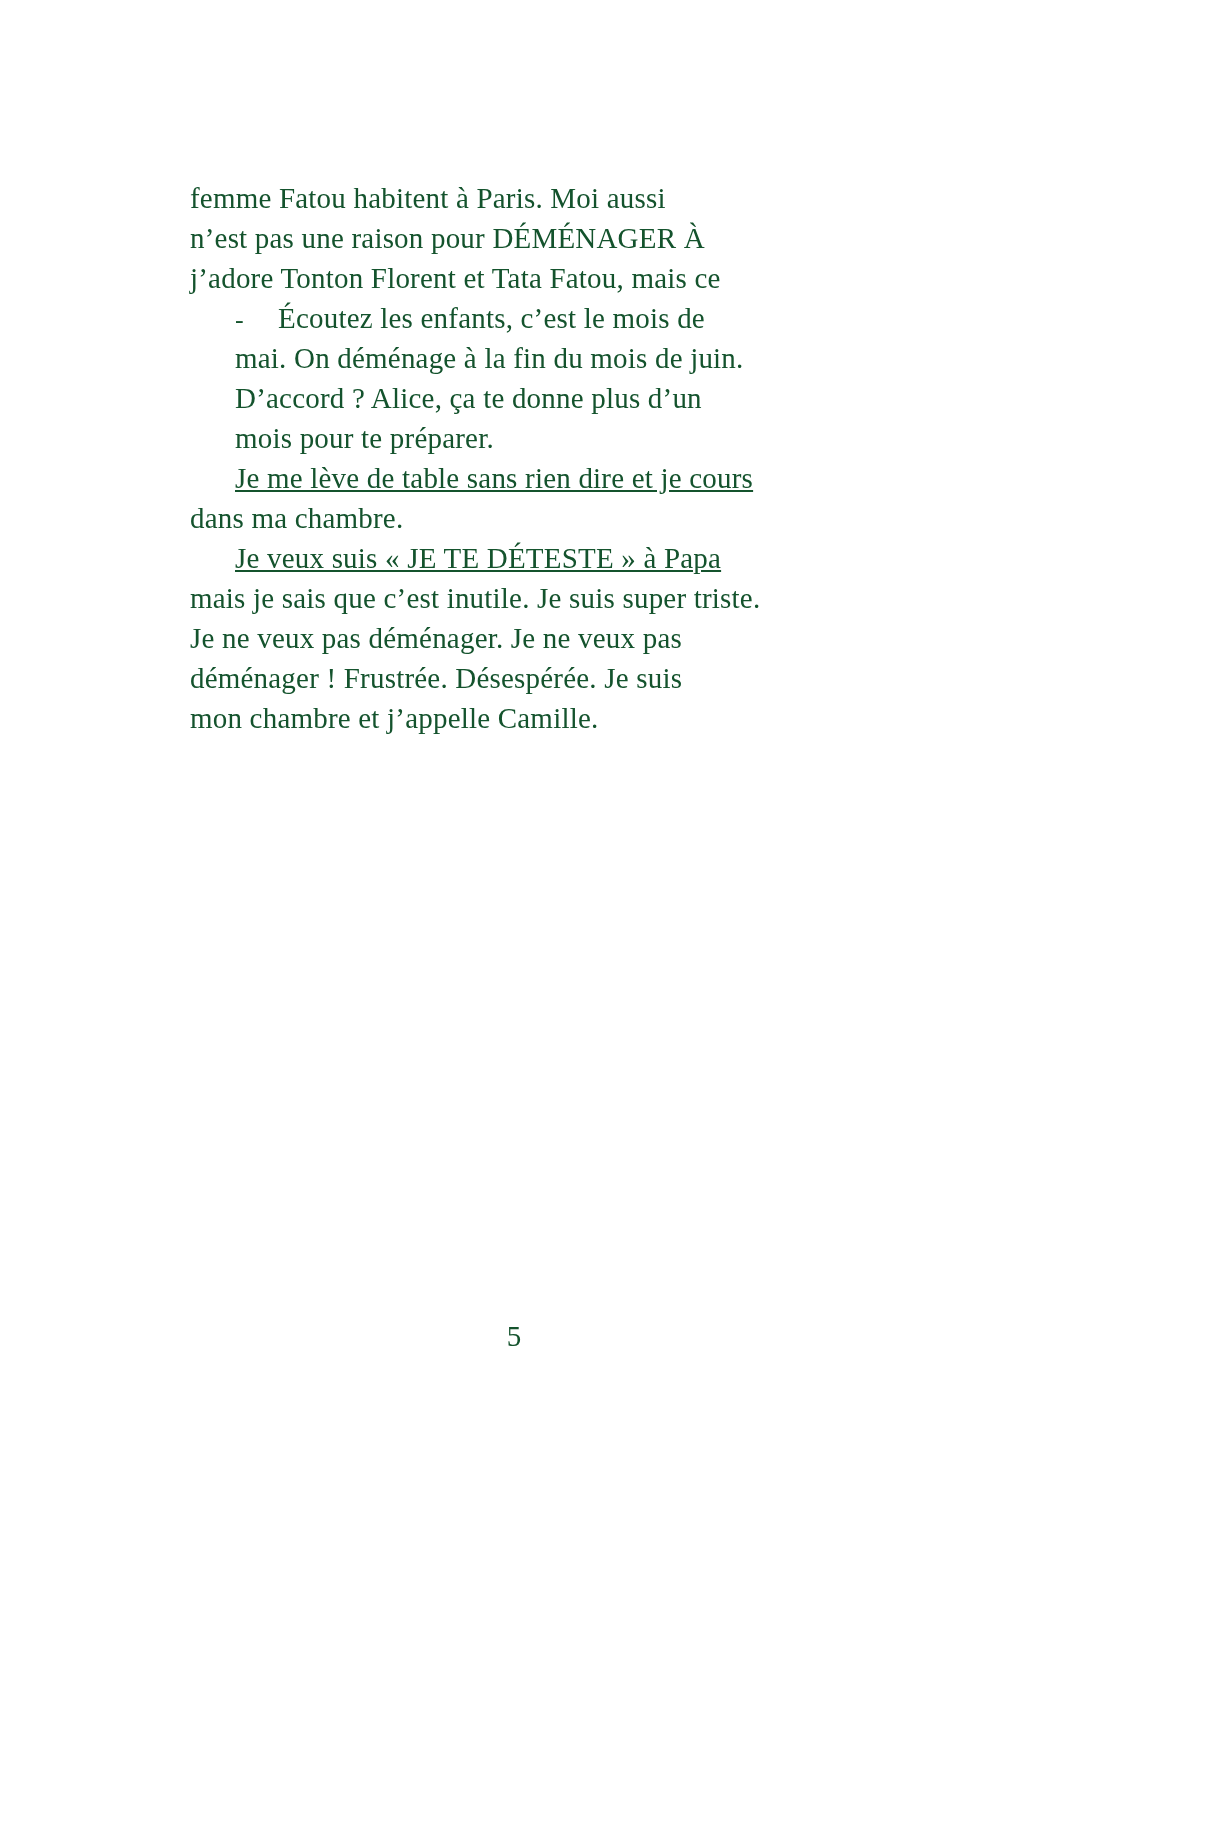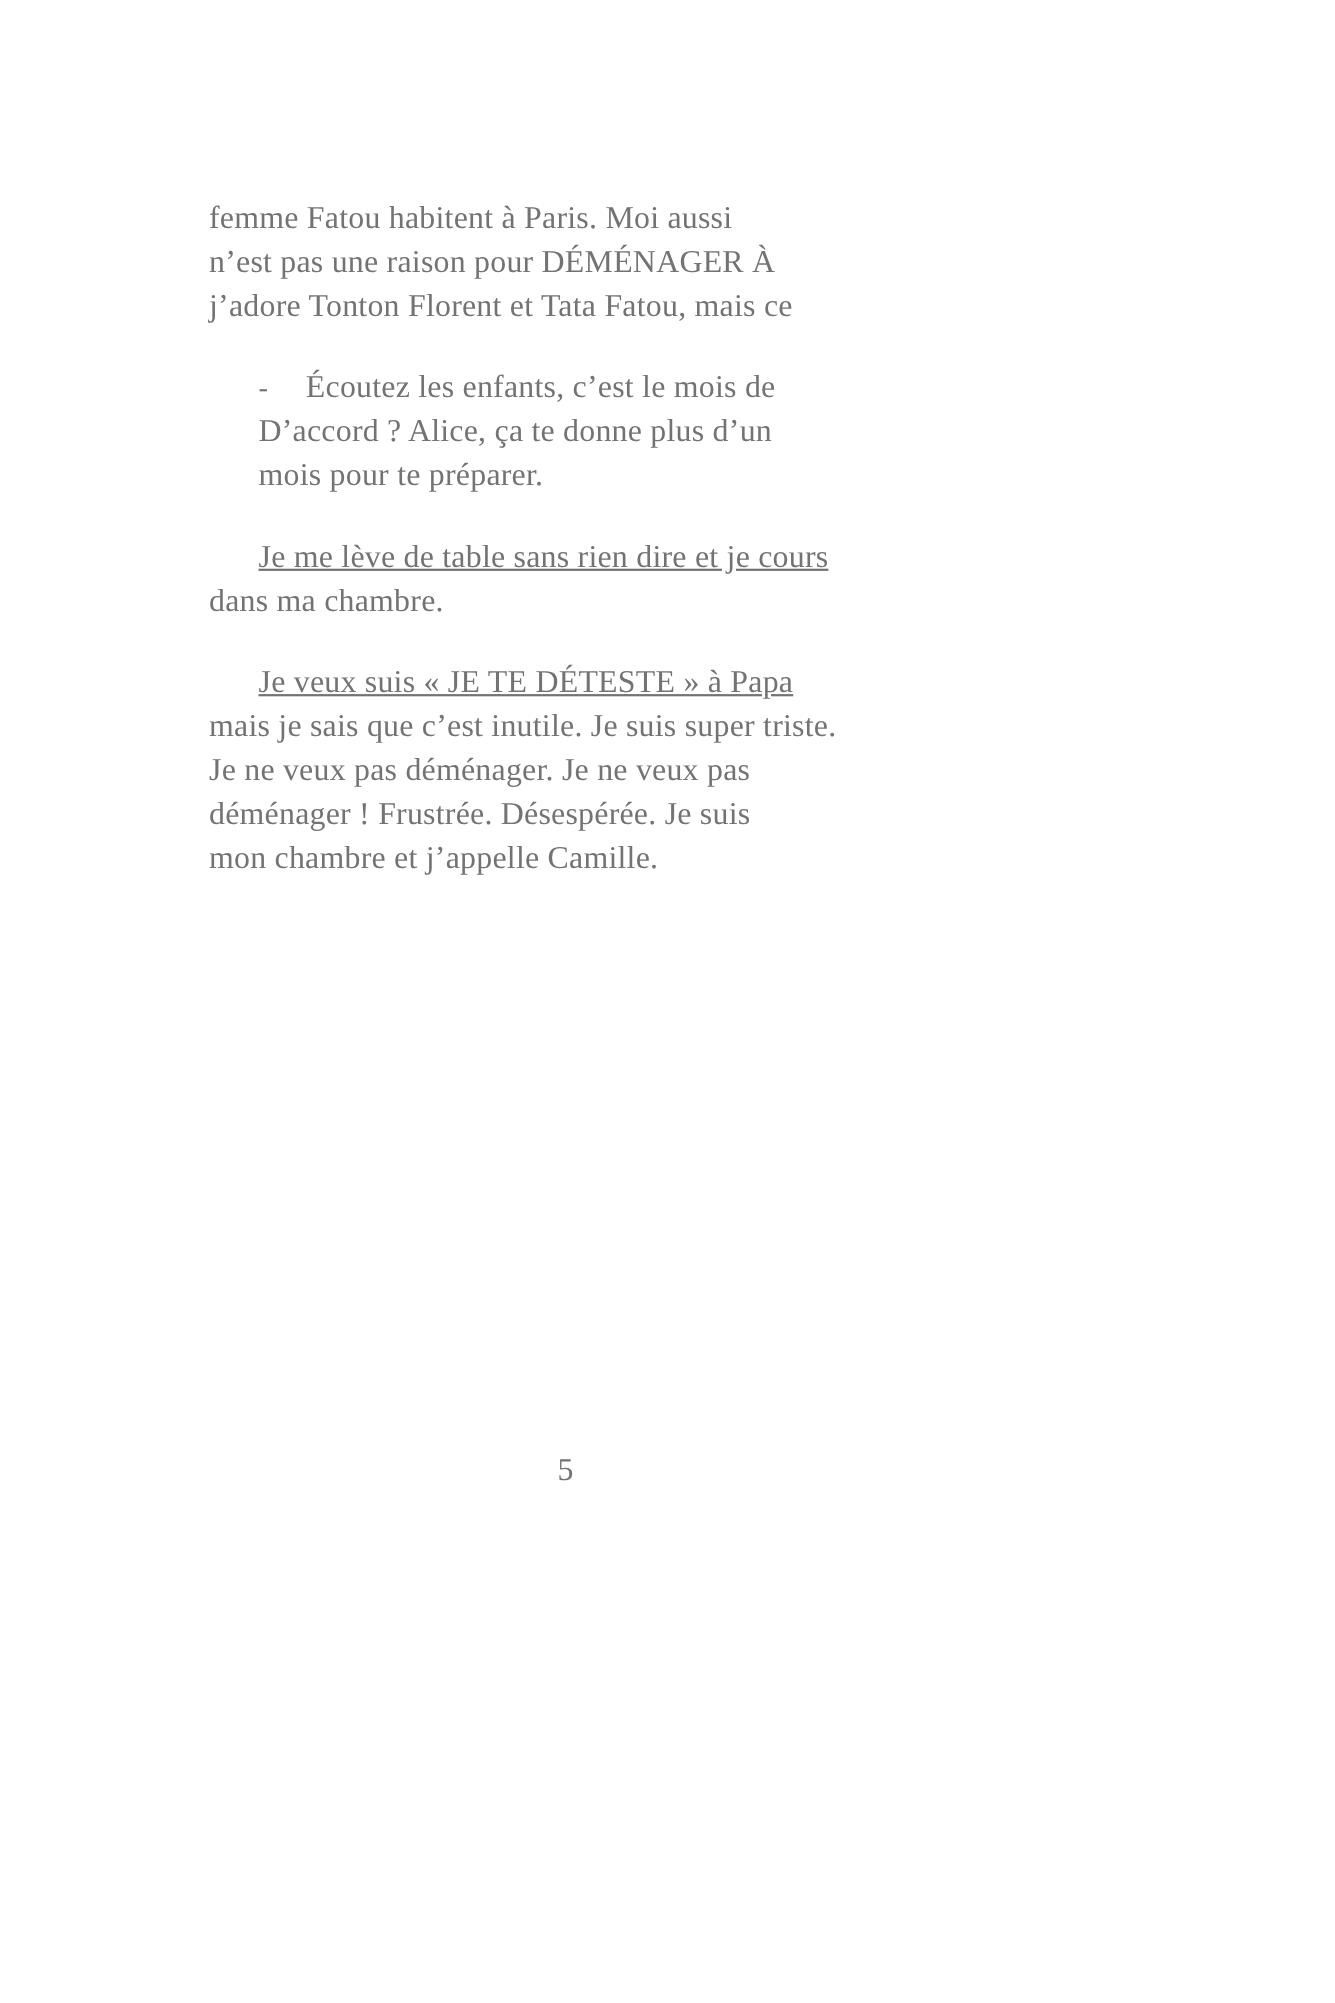--- a/index.html
+++ b/index.html
@@ -7,37 +7,37 @@
   html, body {
     background: #ffffff;
   }
 
   .page {
     position: relative;
     width: 1214px;
     height: 1821px;
     background: #ffffff;
     font-family: "Liberation Serif", "DejaVu Serif", serif;
-    color: #737373;
+    color: #14532d;
     overflow: hidden;
   }
 
   .text-block {
     position: absolute;
     left: 190px;
     top: 178px;
     width: 648px;
     font-size: 29px;
     line-height: 40px;
     letter-spacing: 0.2px;
   }
 
   .para { margin: 0; }
 
-  .para + .para { margin-top: 34px; }
+  .para + .para { }
 
   .line {
     white-space: nowrap;
     height: 40px;
   }
 
   .line.indent {
     padding-left: 45px;
     text-decoration: underline;
   }
@@ -72,20 +72,21 @@
     <div class="para">
       <div class="line">femme Fatou habitent à Paris. Moi aussi</div>
       <div class="line">n’est pas une raison pour DÉMÉNAGER À</div>
       <div class="line">j’adore Tonton Florent et Tata Fatou, mais ce</div>
     </div>
 
     <div class="para dialogue">
       <div class="line">
         <span class="dash">-</span><span>Écoutez les enfants, c’est le mois de</span>
       </div>
+      <div class="line">mai. On déménage à la fin du mois de juin.</div>
       <div class="line">D’accord ? Alice, ça te donne plus d’un</div>
       <div class="line">mois pour te préparer.</div>
     </div>
 
     <div class="para">
       <div class="line indent">Je me lève de table sans rien dire et je cours</div>
       <div class="line">dans ma chambre.</div>
     </div>
 
     <div class="para">

